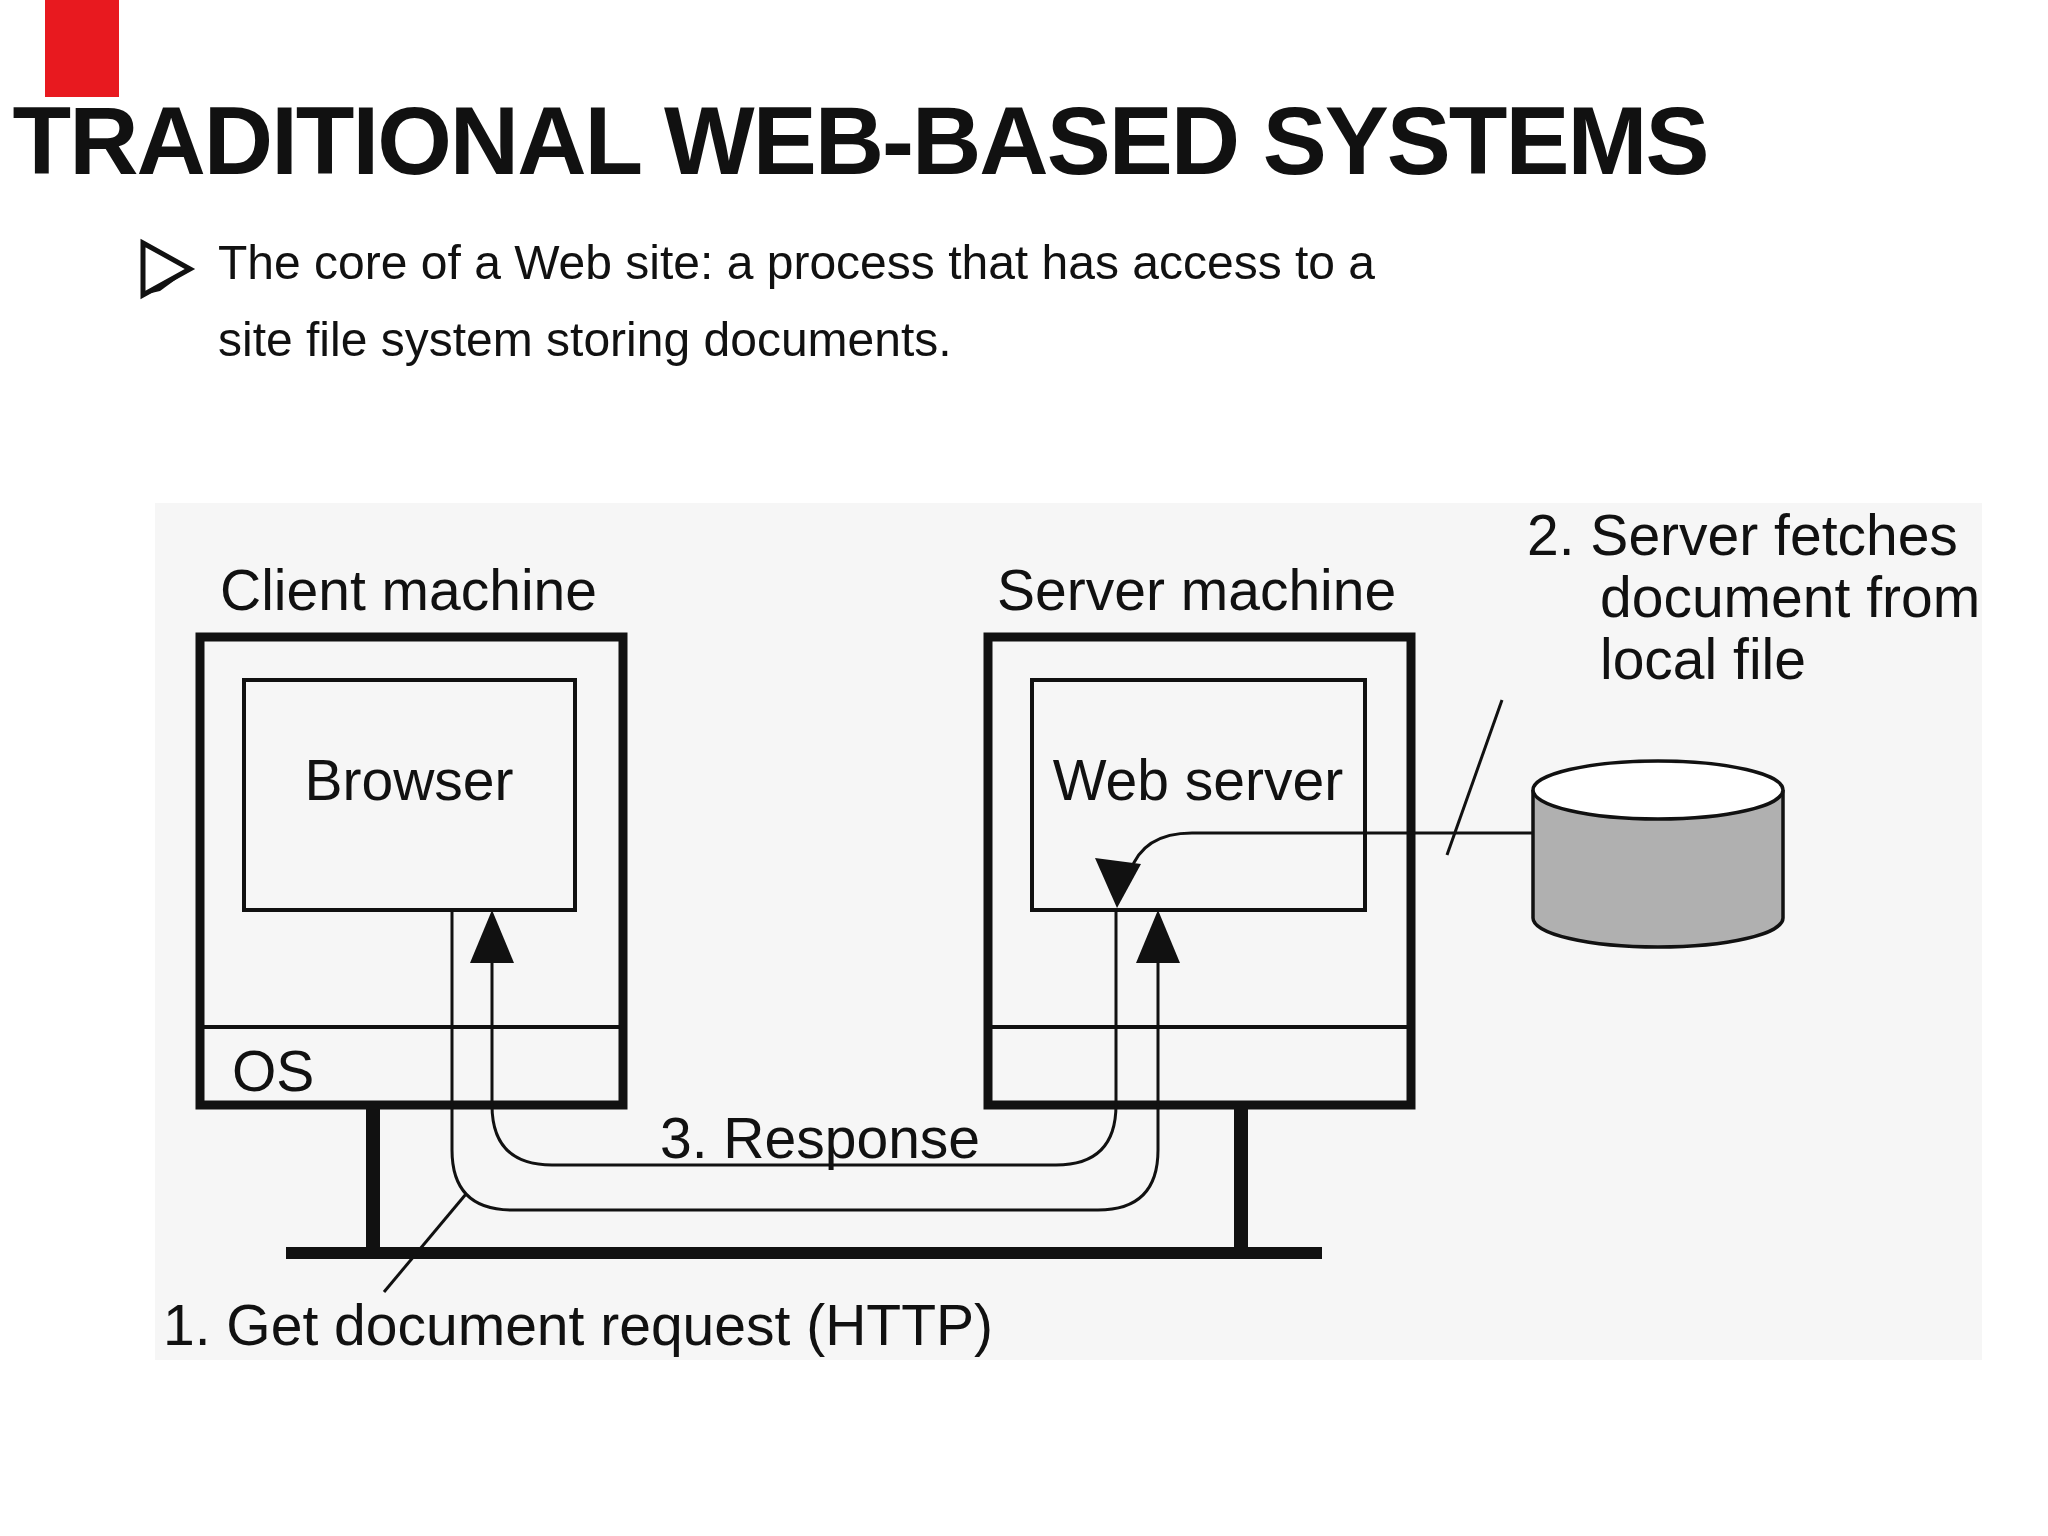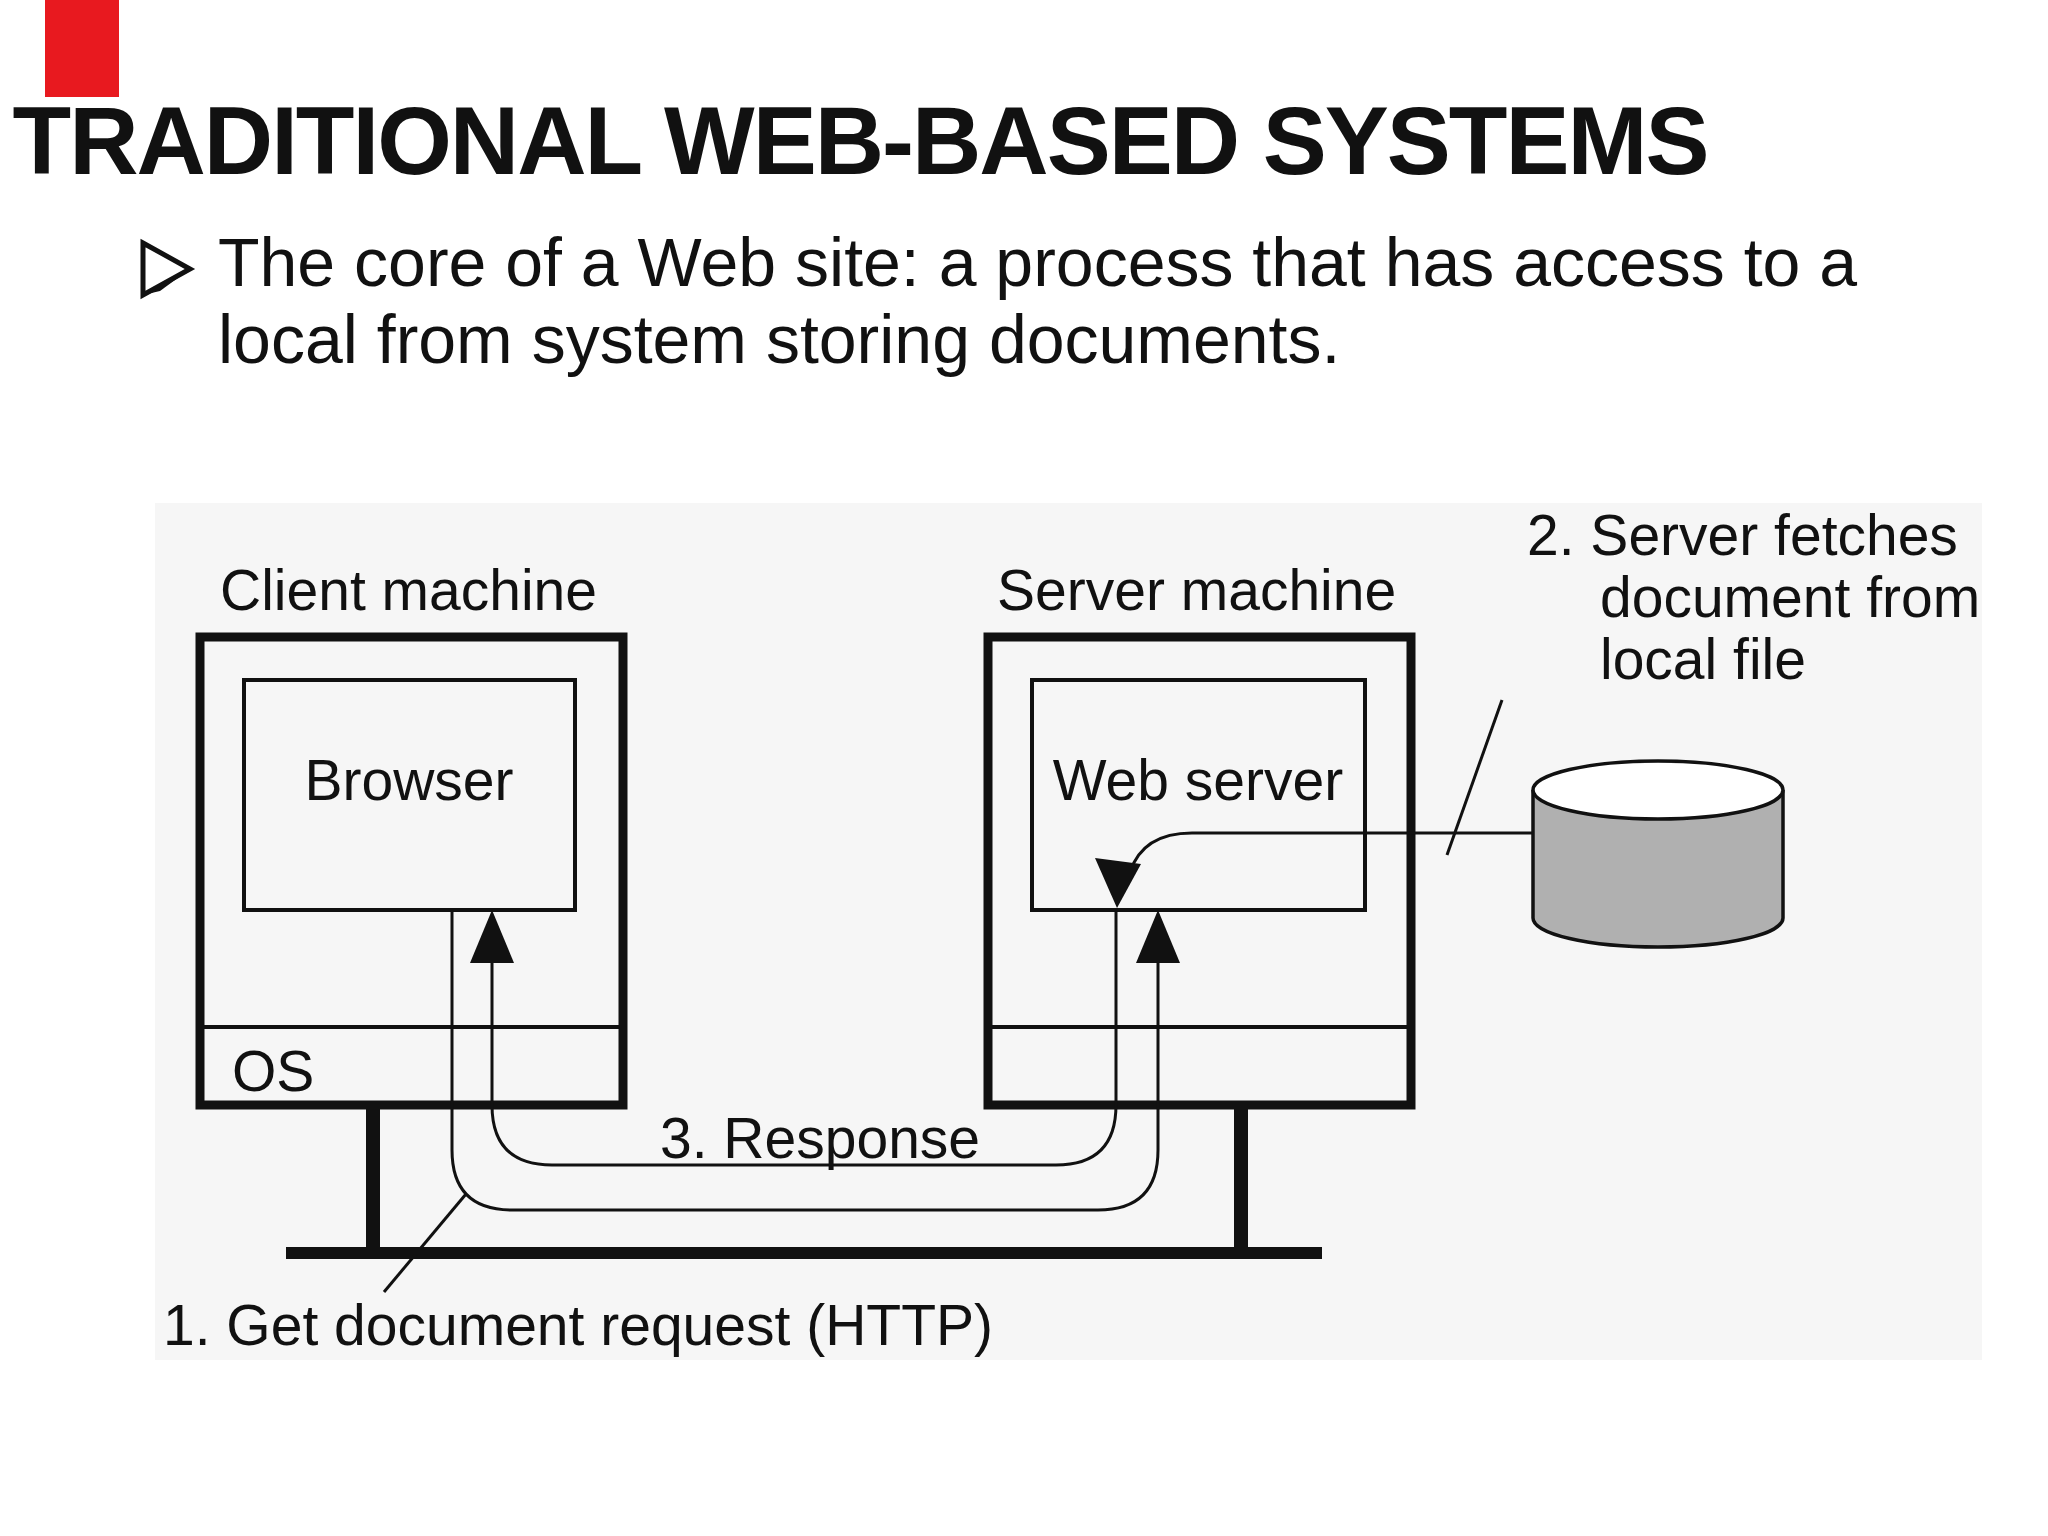--- a/index.html
+++ b/index.html
@@ -18,21 +18,21 @@
     font-size:96px;font-weight:bold;letter-spacing:-2px;
     white-space:nowrap;
   }
   .bullet-row{
     position:absolute;left:138px;top:224px;width:1800px;
     display:flex;align-items:flex-start;
   }
   .bullet-icon{flex:0 0 auto;margin-top:14px;}
   .bullet-text{
     margin-left:22px;
-    font-size:68px;line-height:77px;
+    font-size:48px;line-height:77px;
   }
   .diagram-svg{position:absolute;left:0;top:0;}
   text{font-family:"Liberation Sans", sans-serif;fill:#111;}
   .dlabel{font-size:57px;}
 </style>
 </head>
 <body>
 
 <div class="slide">
 
@@ -42,21 +42,21 @@
 
   <div class="title">TRADITIONAL WEB-BASED SYSTEMS</div>
 
   <div class="bullet-row">
     <svg class="bullet-icon" width="58" height="62" viewBox="0 0 58 62">
       <path d="M5,5 L52,31 L5,57 Z" fill="#ffffff" stroke="#111" stroke-width="5" stroke-linejoin="miter"></path>
       <path d="M5,57 L52,31 L22,53 Z" fill="#111"></path>
     </svg>
     <div class="bullet-text">
       <div>The core of a Web site: a process that has access to a</div>
-      <div>local from system storing documents.</div>
+      <div>site file system storing documents.</div>
     </div>
   </div>
 
   <svg class="diagram-svg" width="2048" height="1536" viewBox="0 0 2048 1536">
 
     <rect x="155" y="503" width="1827" height="857" fill="#f6f6f6"></rect>
 
     <rect x="200" y="637" width="423" height="468" fill="none" stroke="#111" stroke-width="9"></rect>
     <rect x="988" y="637" width="423" height="468" fill="none" stroke="#111" stroke-width="9"></rect>
 

